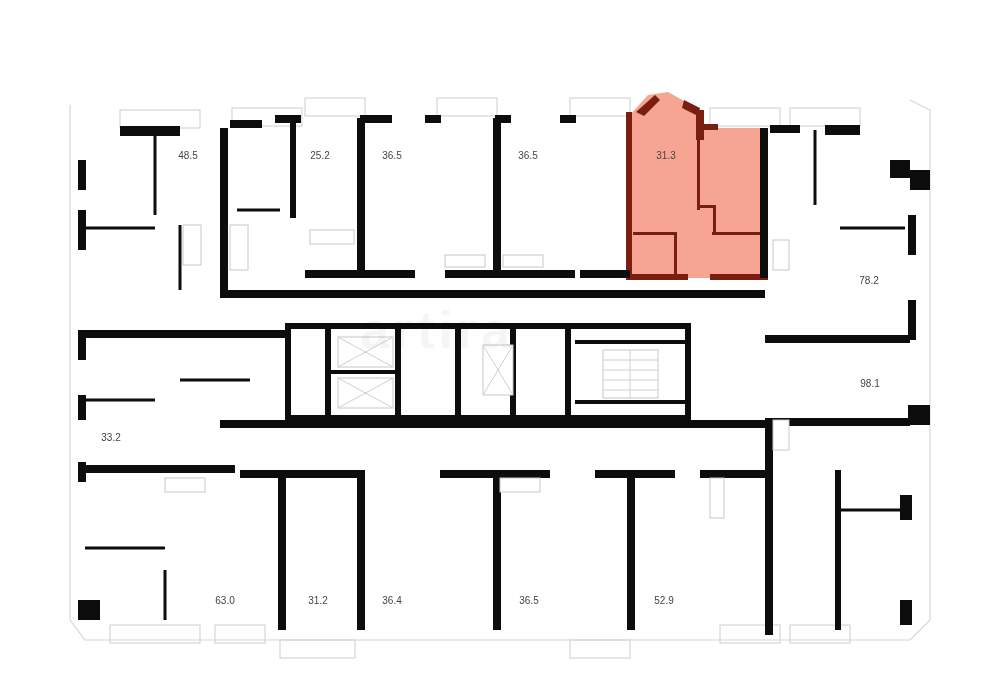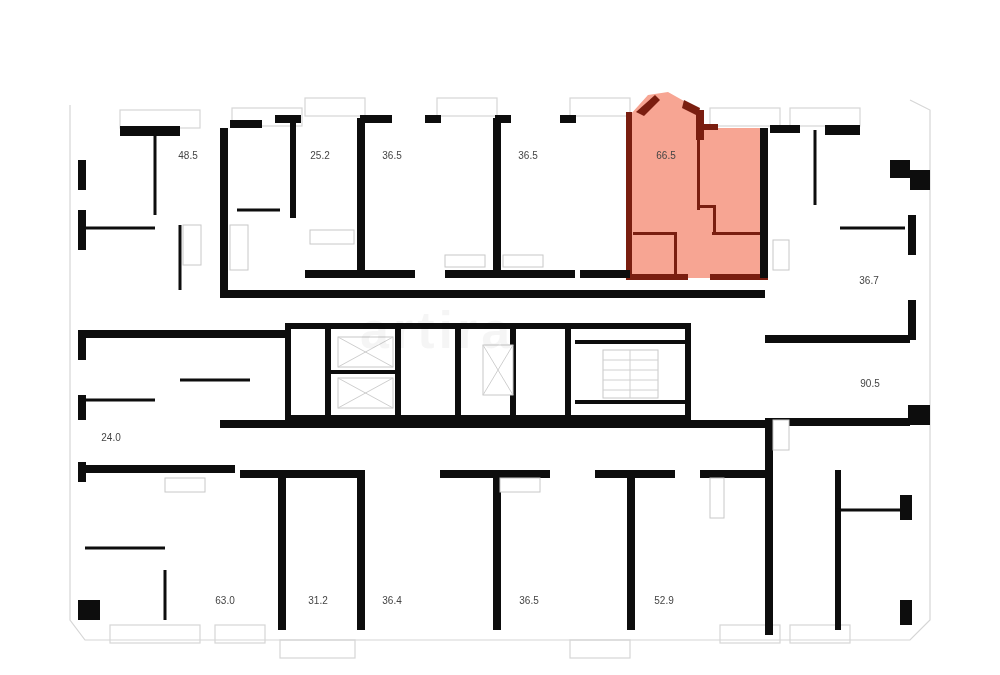--- a/index.html
+++ b/index.html
@@ -168,22 +168,22 @@
   </g>
 </svg>
 
 <div class="watermark">artira</div>
 
 <div id="labels">
     <div class="area-label" style="left: 188px; top: 155px;">48.5</div>
     <div class="area-label" style="left: 320px; top: 155px;">25.2</div>
     <div class="area-label" style="left: 392px; top: 155px;">36.5</div>
     <div class="area-label" style="left: 528px; top: 155px;">36.5</div>
-    <div class="area-label" style="left: 666px; top: 155px;">66.5</div>
-    <div class="area-label" style="left: 869px; top: 280px;">36.7</div>
-    <div class="area-label" style="left: 870px; top: 383px;">90.5</div>
-    <div class="area-label" style="left: 111px; top: 437px;">24.0</div>
+    <div class="area-label" style="left: 666px; top: 155px;">31.3</div>
+    <div class="area-label" style="left: 869px; top: 280px;">78.2</div>
+    <div class="area-label" style="left: 870px; top: 383px;">98.1</div>
+    <div class="area-label" style="left: 111px; top: 437px;">33.2</div>
     <div class="area-label" style="left: 225px; top: 600px;">63.0</div>
     <div class="area-label" style="left: 318px; top: 600px;">31.2</div>
     <div class="area-label" style="left: 392px; top: 600px;">36.4</div>
     <div class="area-label" style="left: 529px; top: 600px;">36.5</div>
     <div class="area-label" style="left: 664px; top: 600px;">52.9</div>
   </div>
 
 </body></html>

